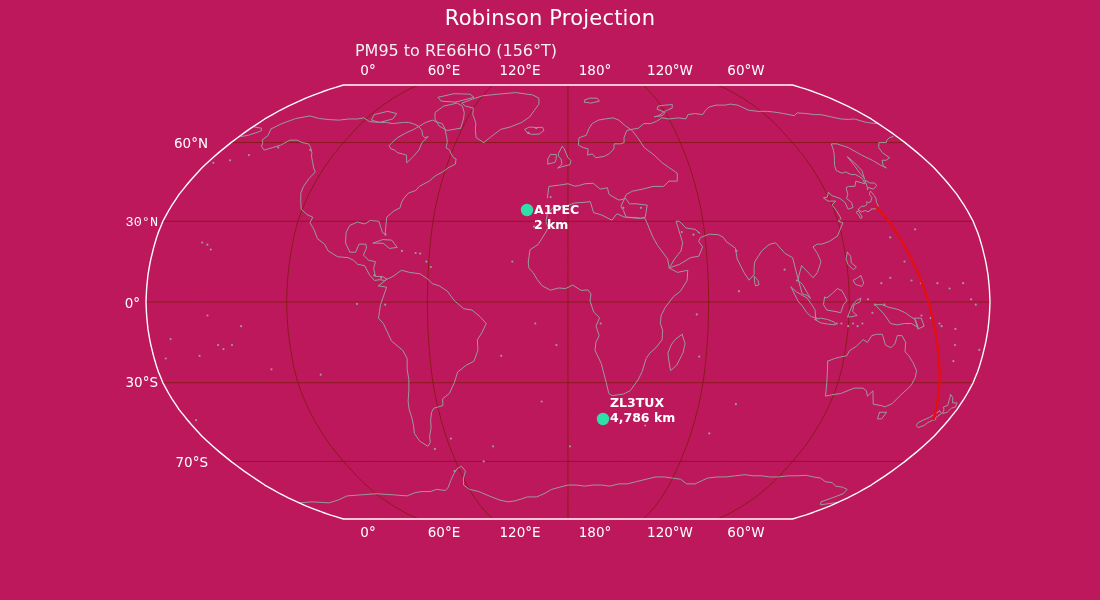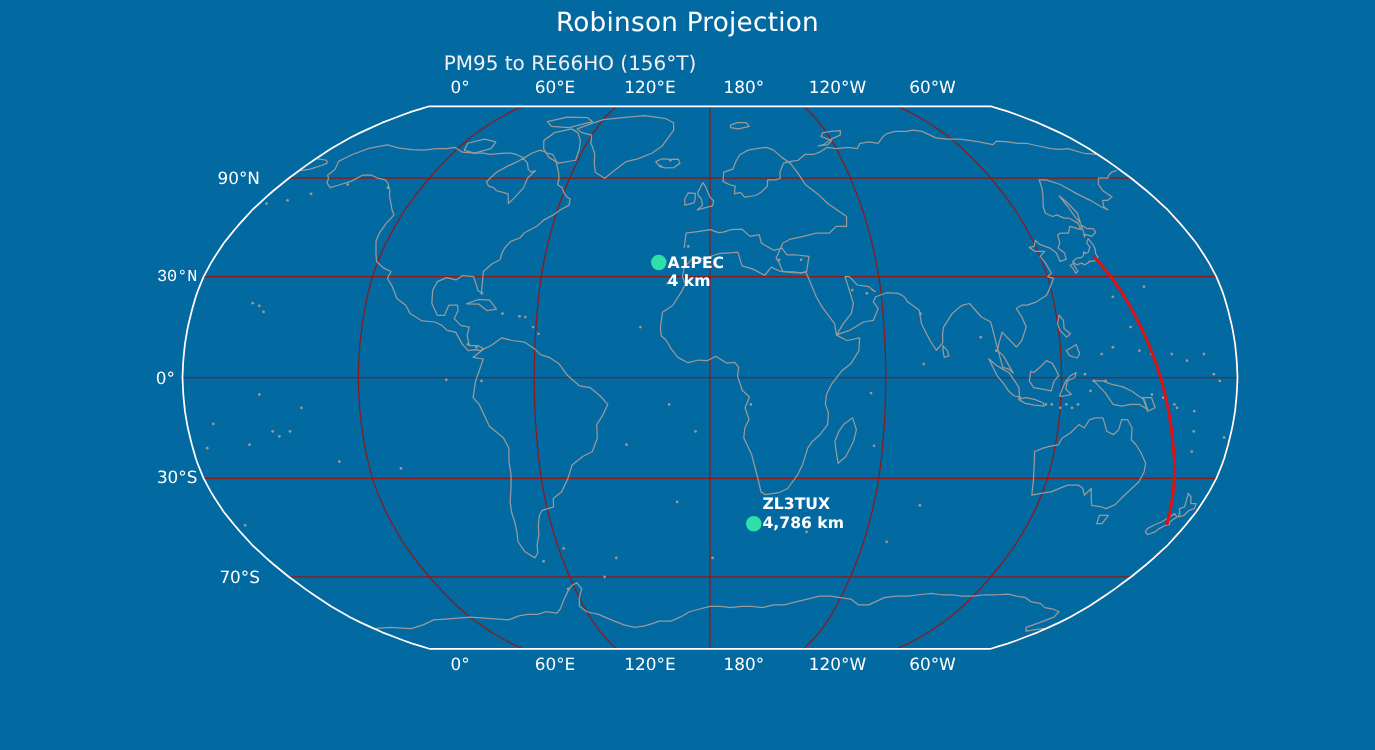--- a/index.html
+++ b/index.html
@@ -11,21 +11,21 @@
     width: 1100px;
     height: 600px;
     overflow: hidden;
     font-family: "DejaVu Sans", sans-serif;
     color: #ffffff;
   }
   #root {
     position: relative;
     width: 1100px;
     height: 600px;
-    background: #0369a1;
+    background: #be185d;
   }
   #map-title {
     position: absolute;
     top: 6px;
     left: 0;
     width: 1100px;
     text-align: center;
     font-size: 21px;
     letter-spacing: 0.2px;
     color: #ffffff;
@@ -235,30 +235,30 @@
     </div>
   <div id="lon-bottom-labels">
       <div class="lon-label" style="left: 368px; top: 524px;">0°</div>
       <div class="lon-label" style="left: 444px; top: 524px;">60°E</div>
       <div class="lon-label" style="left: 520px; top: 524px;">120°E</div>
       <div class="lon-label" style="left: 595px; top: 524px;">180°</div>
       <div class="lon-label" style="left: 670px; top: 524px;">120°W</div>
       <div class="lon-label" style="left: 746px; top: 524px;">60°W</div>
     </div>
   <div id="lat-labels">
-      <div class="lat-label" style="left: 208px; top: 143px;">90°N</div>
+      <div class="lat-label" style="left: 208px; top: 143px;">60°N</div>
       <div class="lat-label" style="left: 158px; top: 222px; font-family: Liberation Mono, monospace;">30°N</div>
       <div class="lat-label" style="left: 140px; top: 303px;">0°</div>
       <div class="lat-label" style="left: 158px; top: 382px; text-align: center;">30°S</div>
       <div class="lat-label" style="left: 208px; top: 462px;">70°S</div>
     </div>
   <div id="station-labels">
       <div class="station-label" style="left: 534px; top: 203px;">
         <div>A1PEC</div>
-        <div>4 km</div>
+        <div>2 km</div>
       </div>
       <div class="station-label" style="left: 610px; top: 396px;">
         <div>ZL3TUX</div>
         <div>4,786 km</div>
       </div>
     </div>
 
 </div>
 
 </body></html>

